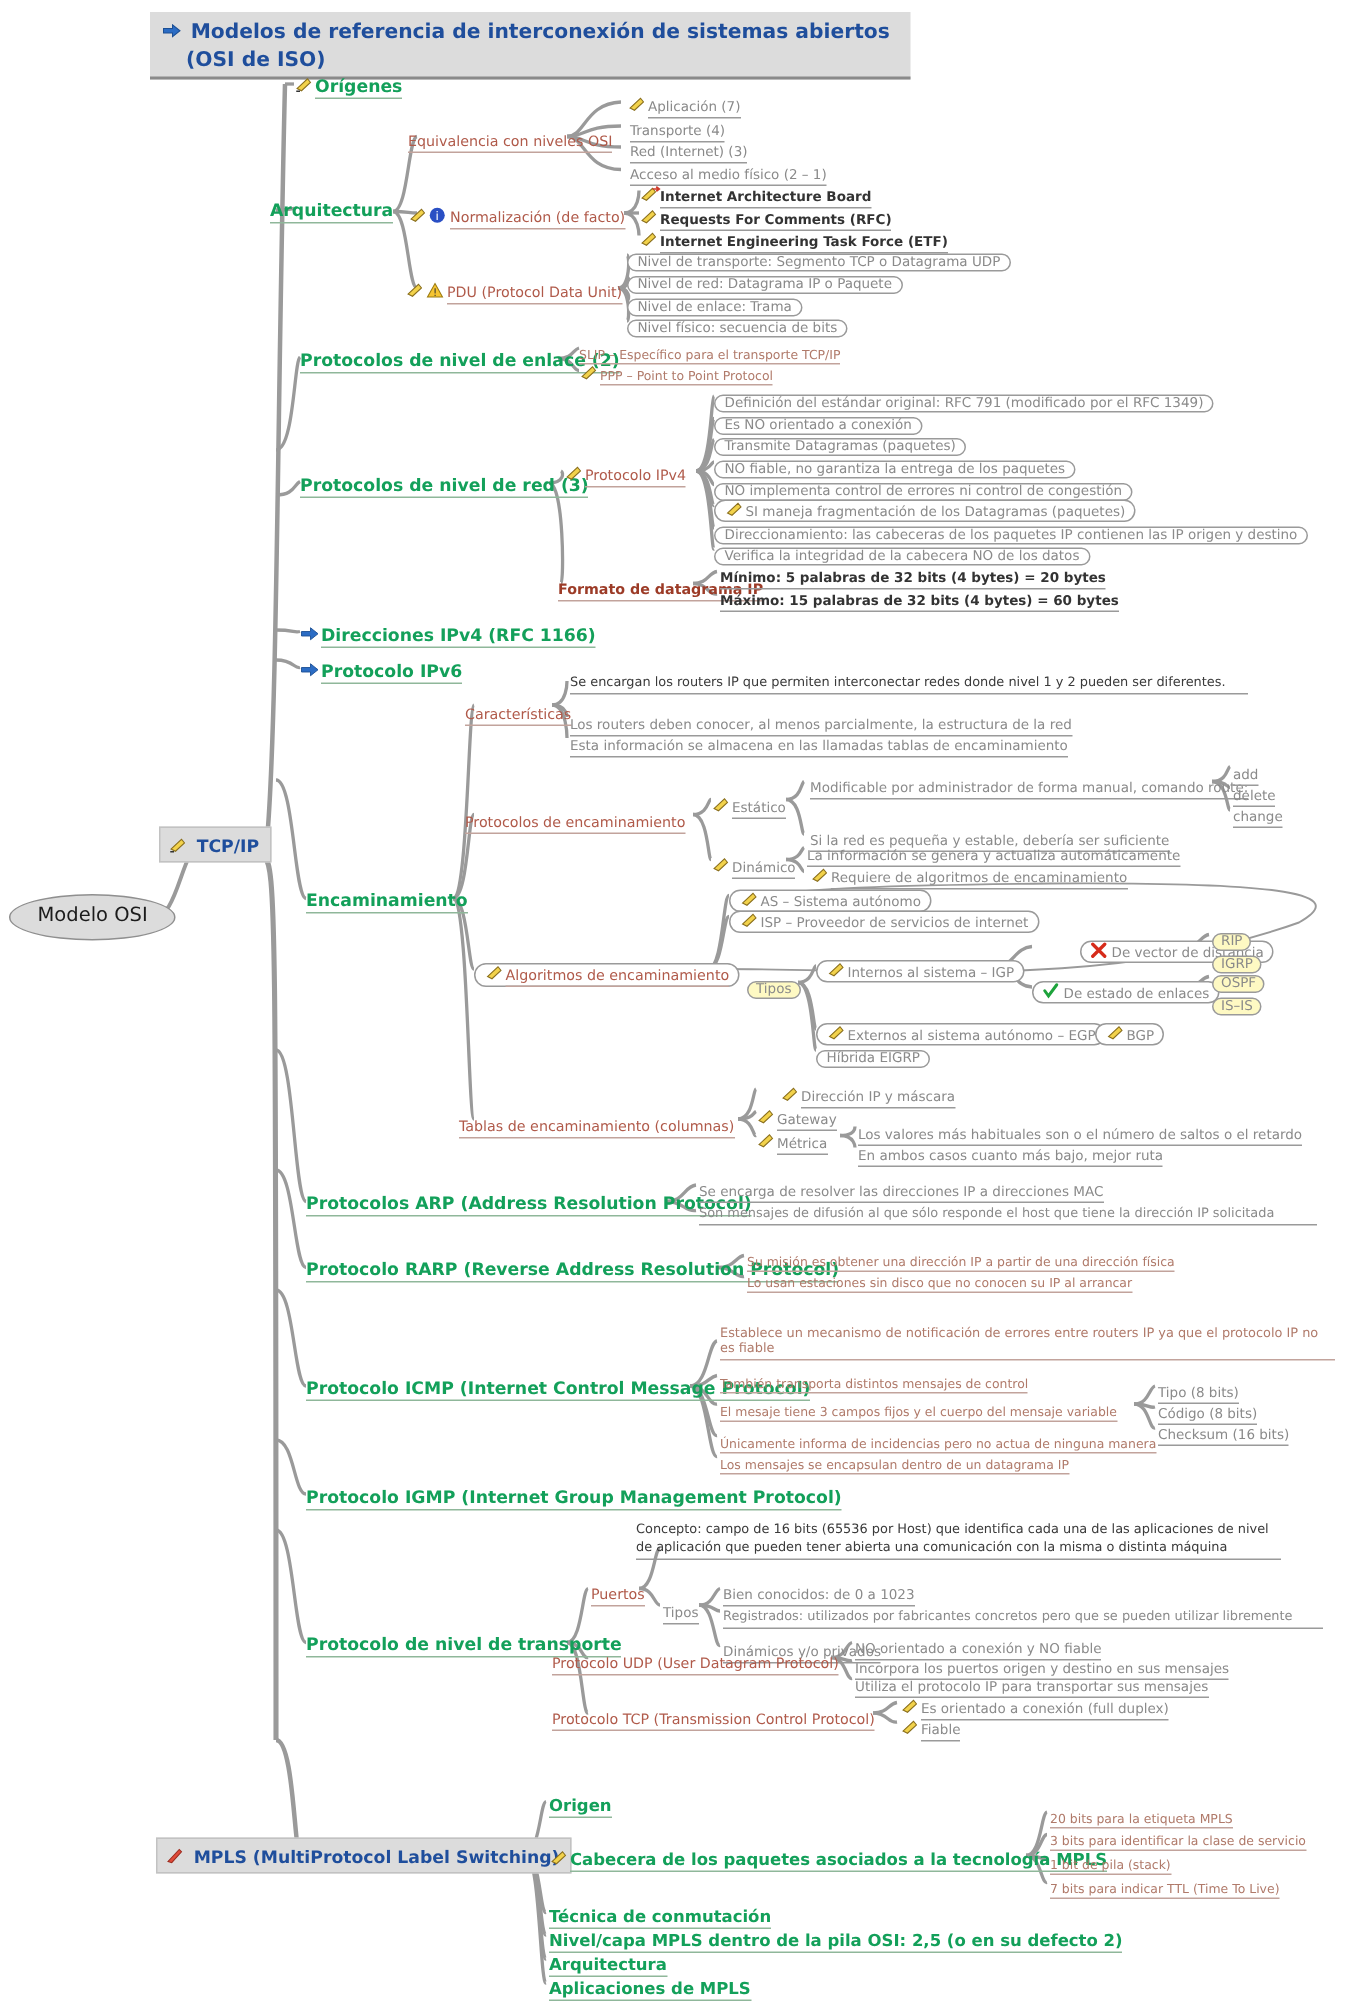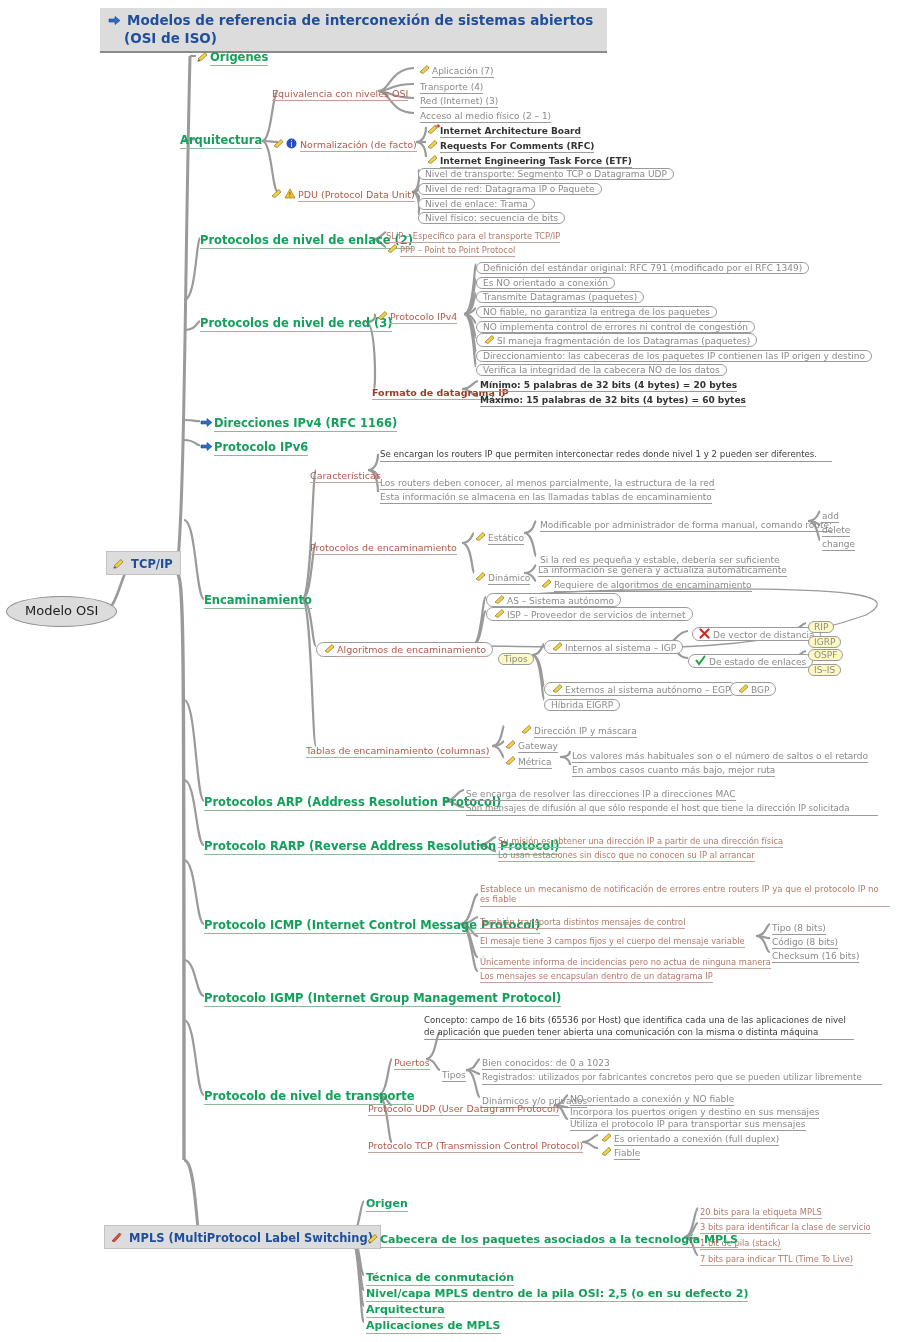--- a/index.html
+++ b/index.html
@@ -394,21 +394,21 @@
           </svg></span><span>ISP – Proveedor de servicios de internet</span></span>
 </div>
 <div class="node" style="left:498px;top:648px;">
   <span class="bub-sm t-l3">Tipos</span>
 </div>
 <div class="node" style="left:544px;top:637px;">
   <span class="bub t-l3"><span class="ico"><svg width="13" height="11" viewBox="0 0 13 11">
             <path d="M2,8 L5,9.5 L11,4 L9,1.5 Z" fill="#f2d24b" stroke="#8a6f1e" stroke-width="0.7"></path>
           </svg></span><span>Internos al sistema – IGP</span></span>
 </div>
-<div class="node" style="left:692px;top:624px;">
+<div class="node" style="left:720px;top:624px;">
   <span class="bub t-l3"><span class="ico"><svg width="11" height="11" viewBox="0 0 11 11">
             <path d="M1.5,1.5 L9.5,9.5 M9.5,1.5 L1.5,9.5" stroke="#d62b1a" stroke-width="2.2" fill="none" stroke-linecap="round"></path>
           </svg></span><span>De vector de distancia</span></span>
 </div>
 <div class="node" style="left:808px;top:616px;"><span class="bub-sm t-l3">RIP</span></div>
 <div class="node" style="left:808px;top:631px;"><span class="bub-sm t-l3">IGRP</span></div>
 <div class="node" style="left:688px;top:651px;">
   <span class="bub t-l3"><span class="ico"><svg width="11" height="11" viewBox="0 0 11 11">
             <path d="M1.5,5.5 L4,9 L9.5,1.5" stroke="#1ea33c" stroke-width="2" fill="none" stroke-linecap="round"></path>
           </svg></span><span>De estado de enlaces</span></span>

